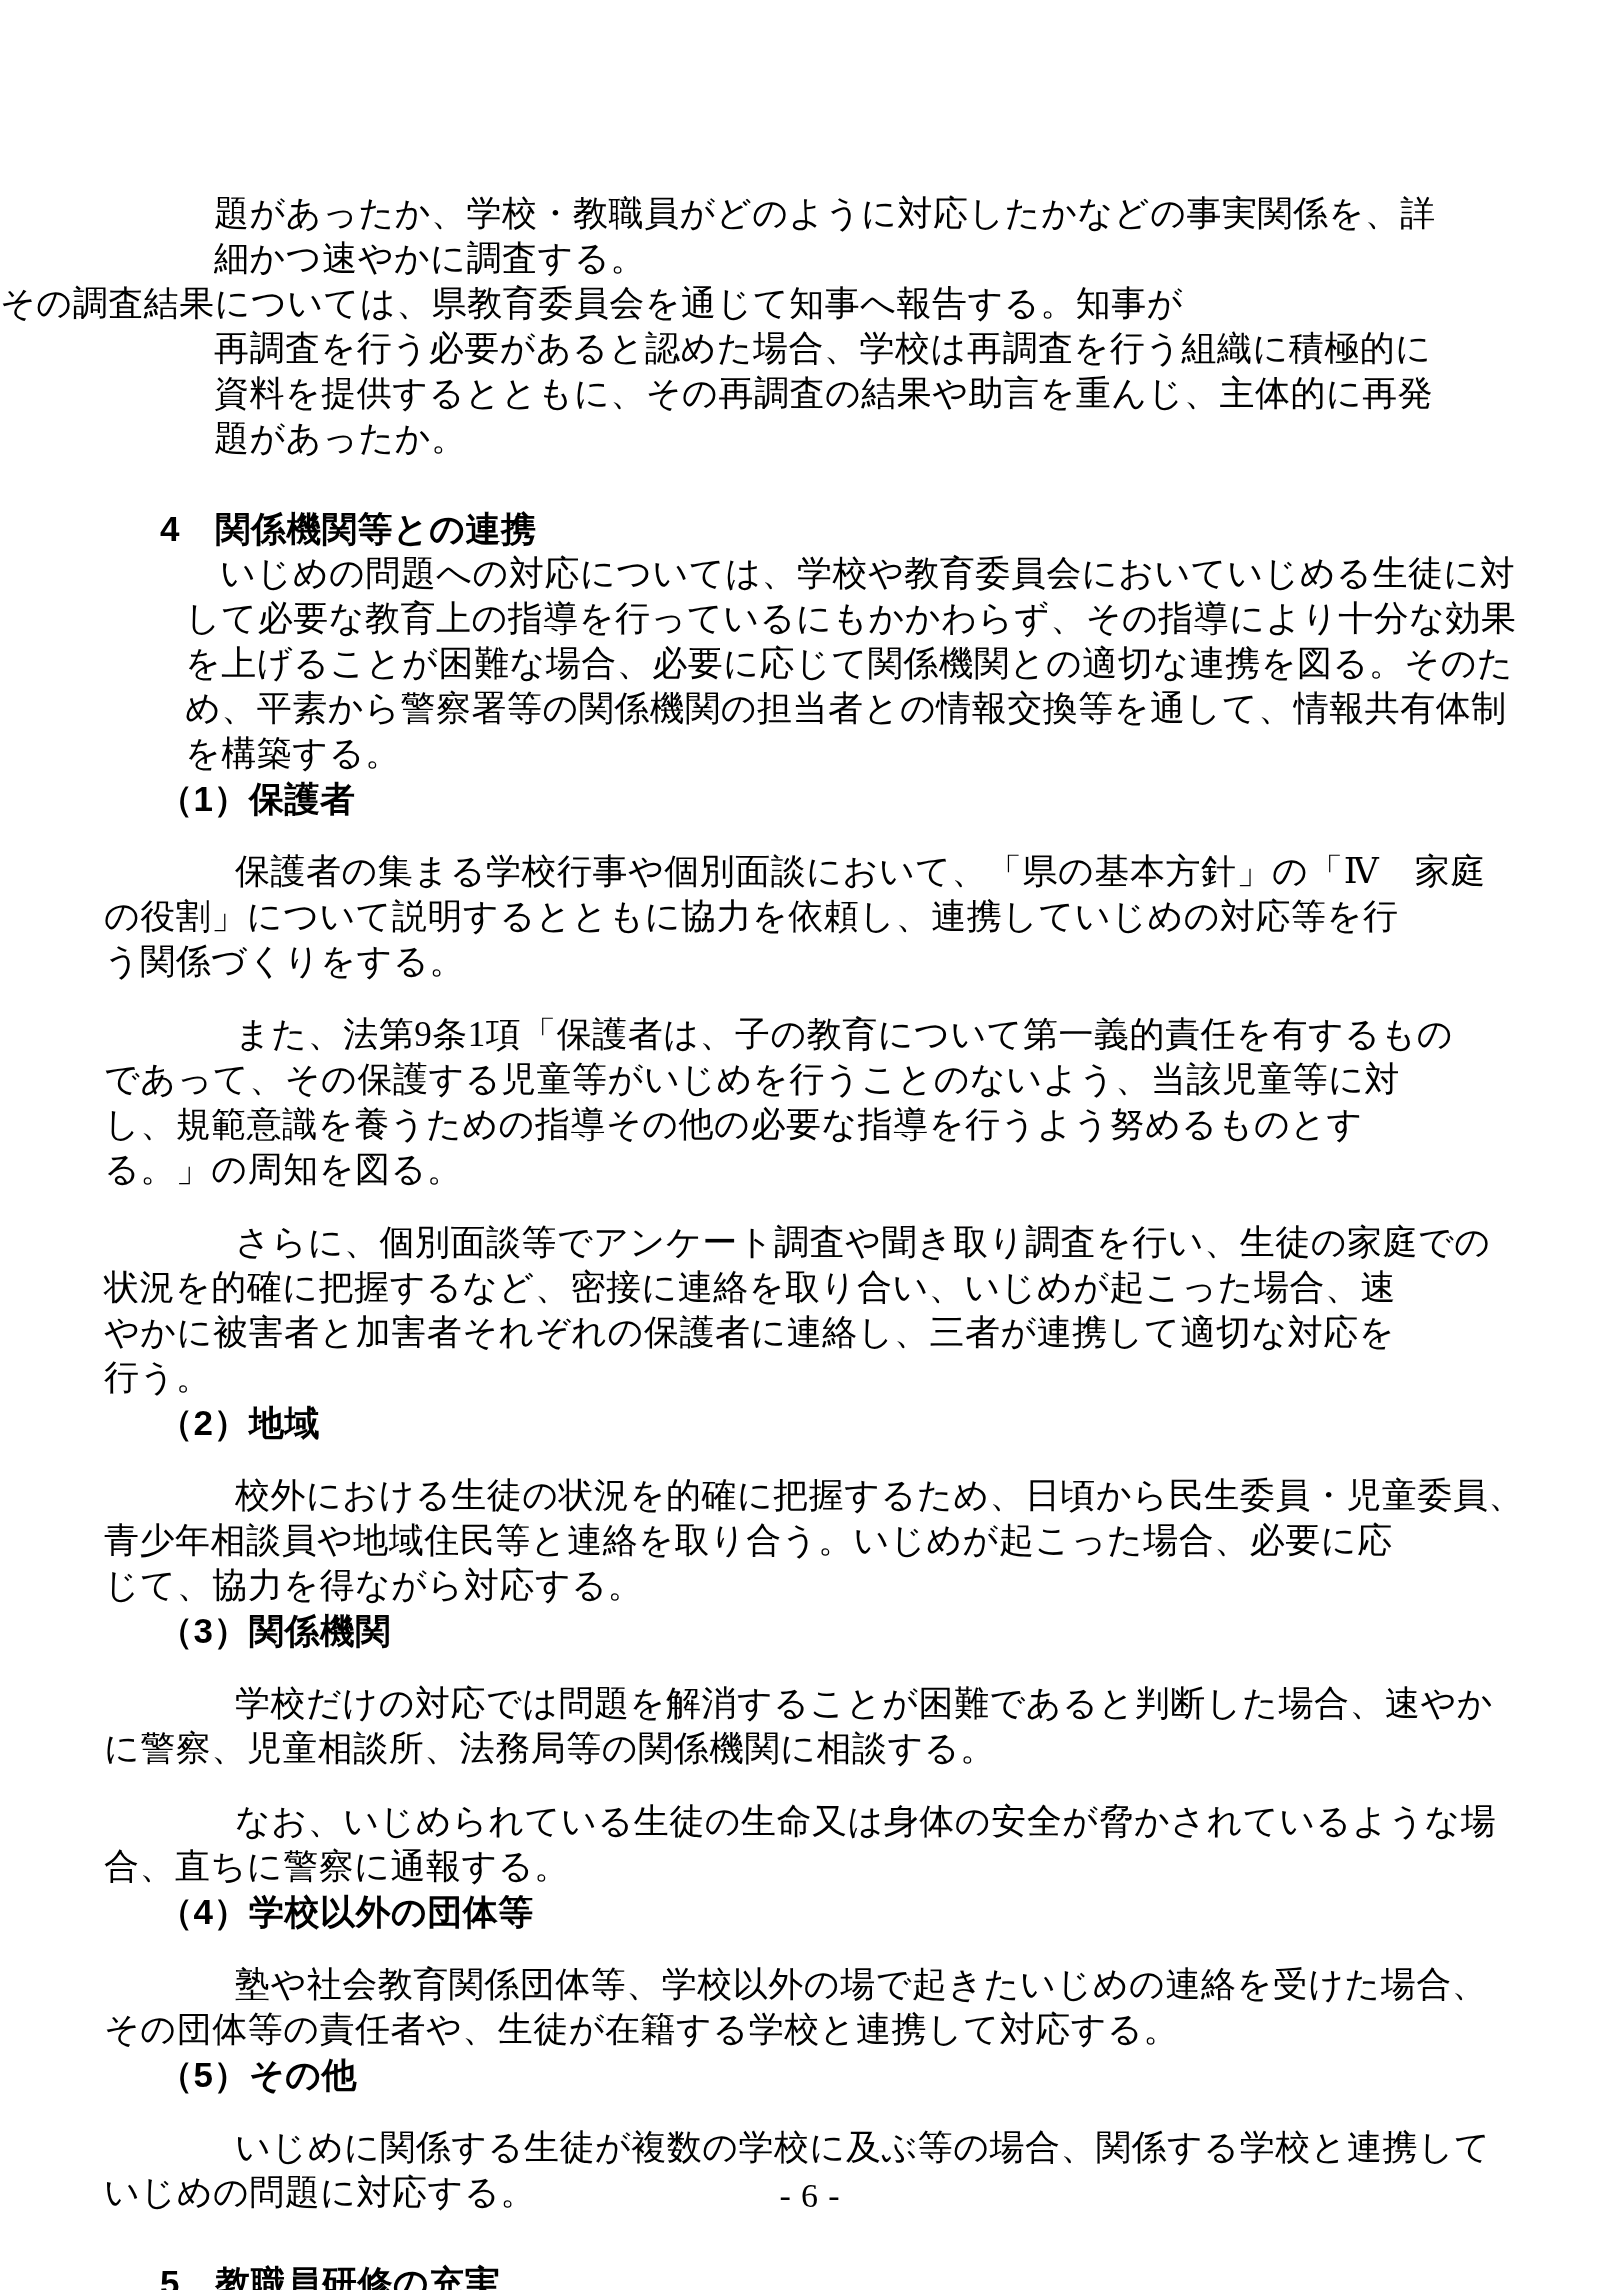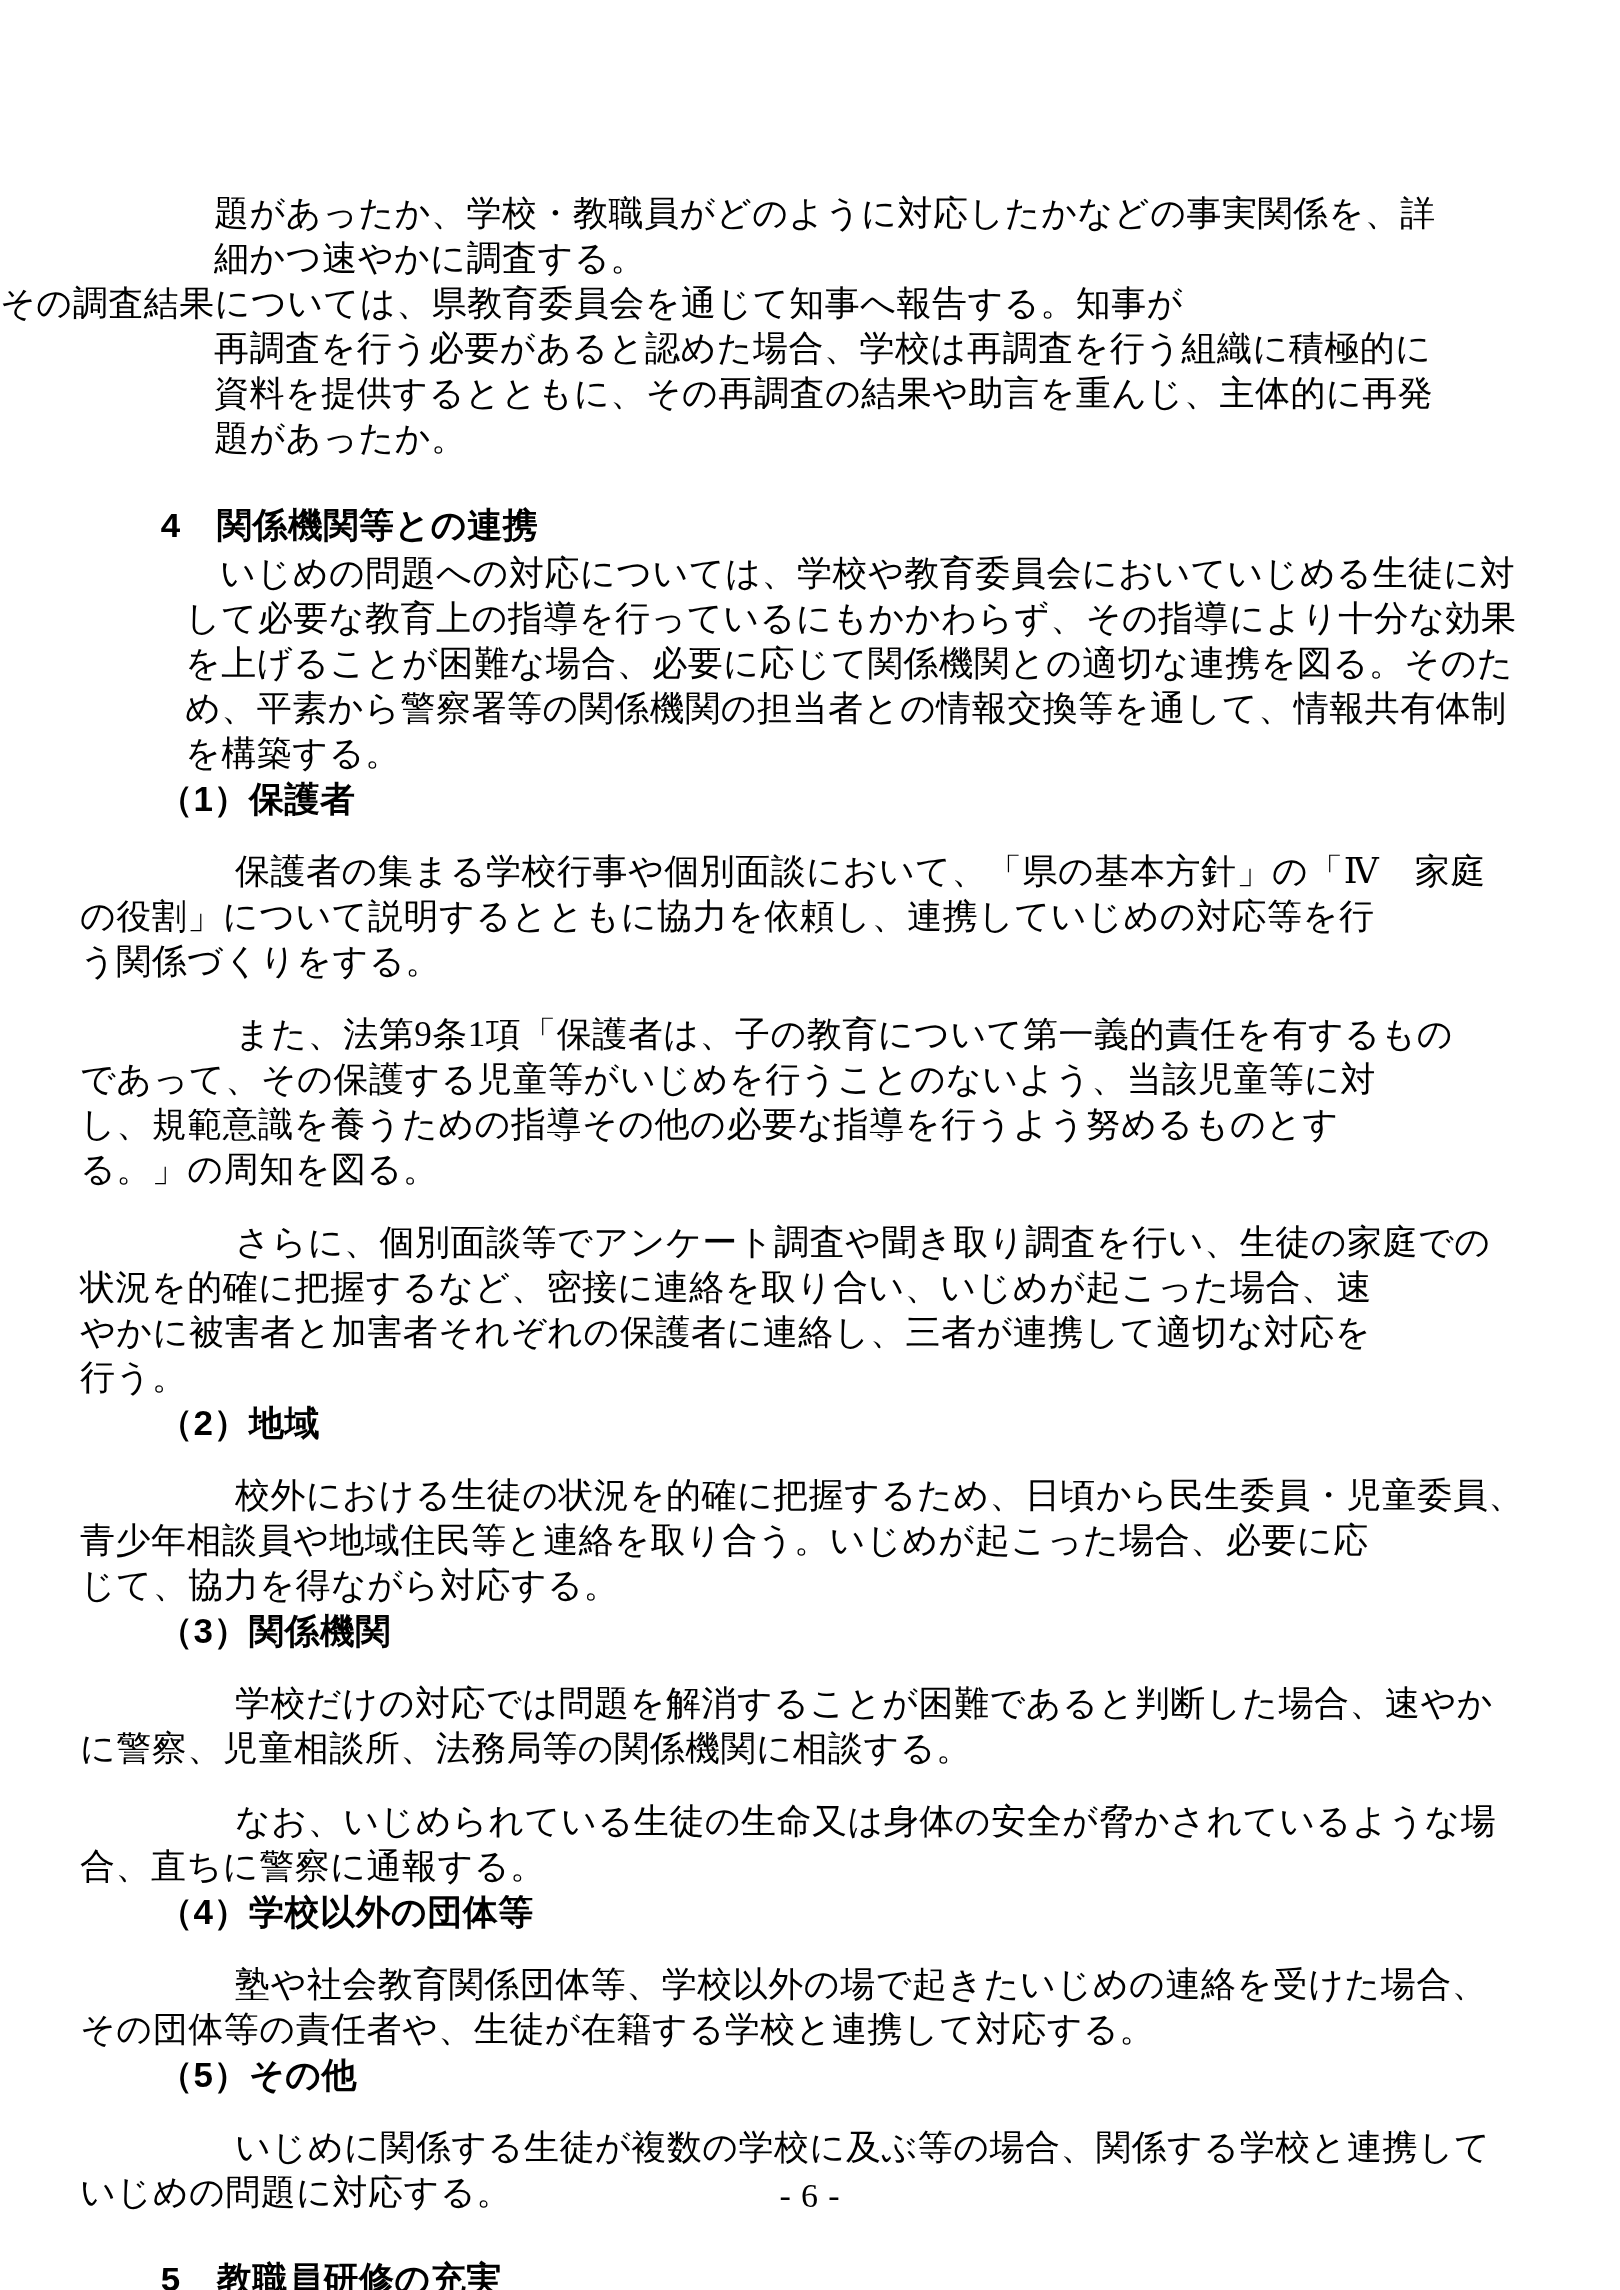--- a/index.html
+++ b/index.html
@@ -8,30 +8,30 @@
     font-family:"Liberation Serif","DejaVu Serif",serif;
     position:relative;overflow:hidden;
   }
   .doc{position:absolute;top:191px;left:0;width:1620px;}
   .ln{
     height:45px;line-height:45px;font-size:35px;
     white-space:nowrap;letter-spacing:0.5px;
   }
   .blank{height:45px;}
   
-  .hn{font-family:Liberation Mono, monospace;font-weight:700;margin-left:160px;}
+  .hn{font-family:Liberation Sans, sans-serif;font-weight:700;margin-left:160px;}
   .hs{font-family:"Liberation Sans","DejaVu Sans",sans-serif;font-weight:700;margin-left:158px;}
   
   .a{margin-left:214px;}
   .a-fi{}
   
   .i{margin-left:185px;}
   .i-fi{margin-left:220px;}
   
-  .s{margin-left:80px;}
+  .s{margin-left:104px;}
   .s-fi{margin-left:235px;margin-top:28px;}
   .footer{
     position:absolute;top:2174px;left:0;width:1620px;text-align:center;
     font-size:34px;line-height:44px;letter-spacing:0.9px;
   }
 </style>
 </head>
 <body>
 
 <div class="doc">

